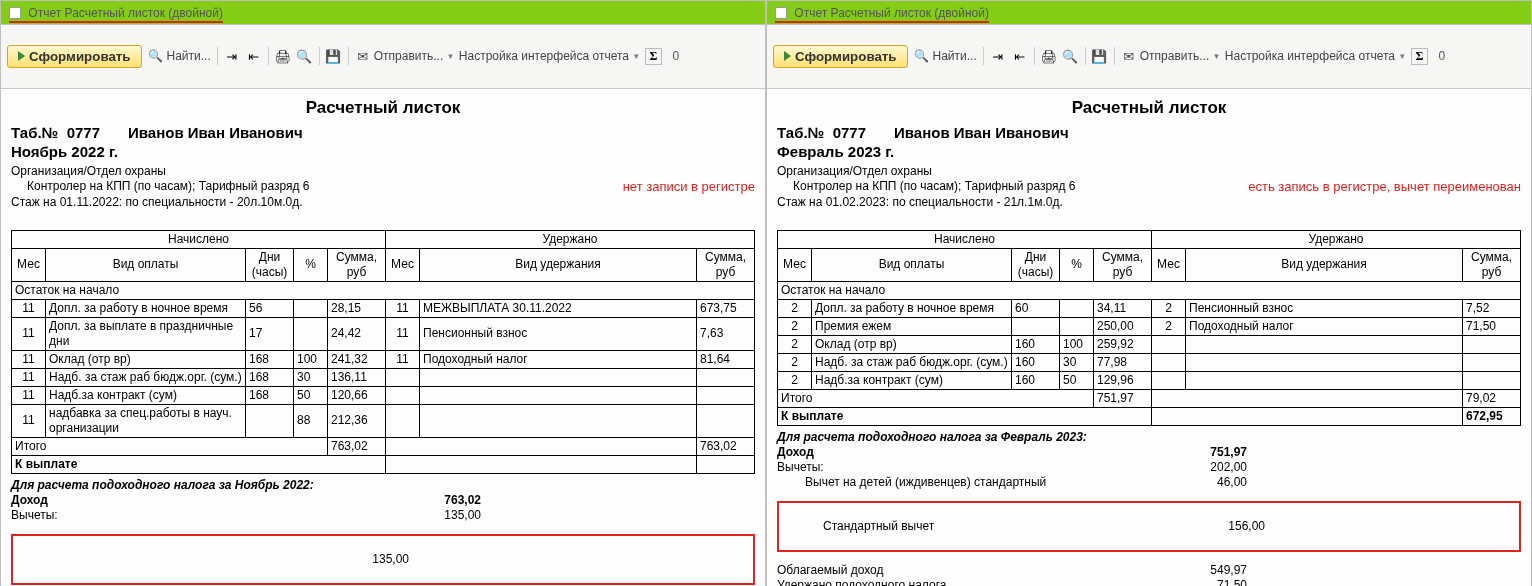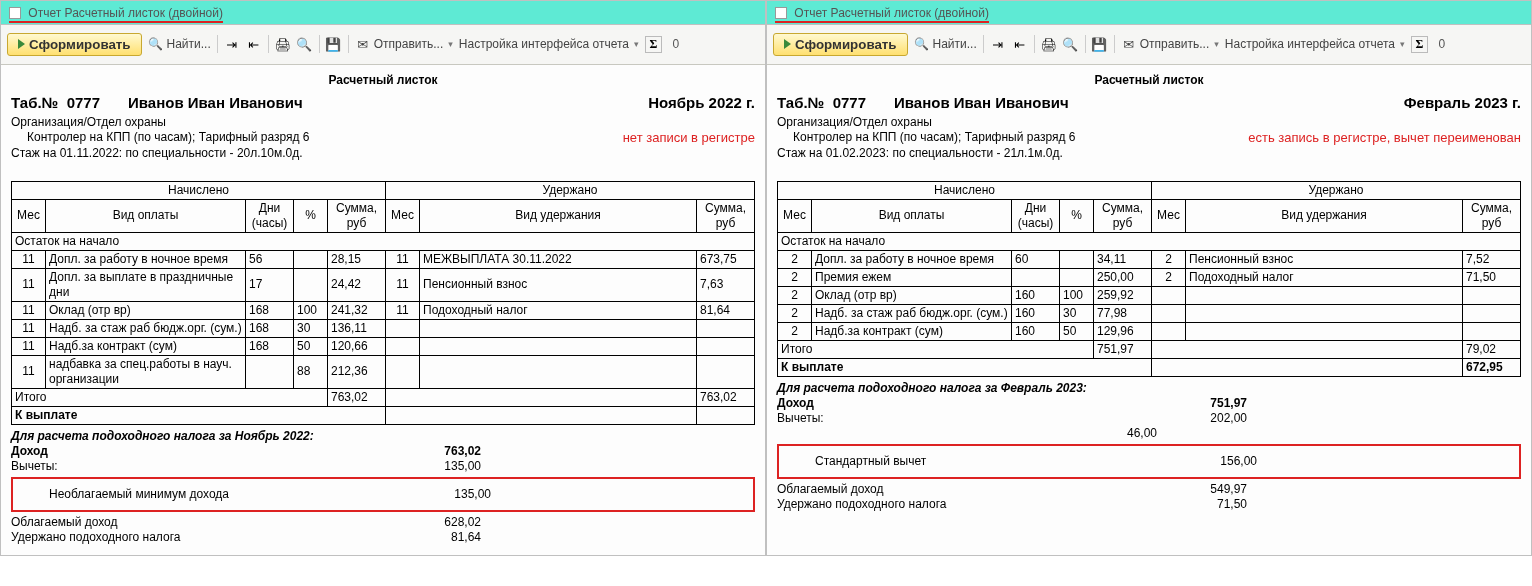--- a/index.html
+++ b/index.html
@@ -1,51 +1,51 @@
 <!DOCTYPE html>
 <html><head>
 <meta charset="utf-8">
 <style>
   * { box-sizing: border-box; }
   body { margin:0; font-family: Arial, sans-serif; font-size:12px; color:#000; background:#fff; display:flex; width:1532px; }
   .pane { width:766px; border:1px solid #c0c0c0; background:#fdfdfd; overflow:hidden; }
-  .titlebar { background:#5eead4; border-bottom:1px solid #c0c0c0; padding:4px 8px; position:relative; }
+  .titlebar { background:#84cc16; border-bottom:1px solid #c0c0c0; padding:4px 8px; position:relative; }
   .titlebar .t-icon { display:inline-block; width:12px; height:12px; background:#fff; border:1px solid #999; margin-right:4px; vertical-align:middle; }
   .titlebar .t-text { color:#555; vertical-align:middle; }
   .red-underline { position:absolute; left:8px; right:auto; bottom:1px; height:2px; background:#d22; width:214px; }
-  .toolbar { background:#f6f6f4; border-bottom:1px solid #c8c8c0; padding:8px 6px; display:flex; align-items:center; gap:6px; }
+  .toolbar { background:#f6f6f4; border-bottom:1px solid #c8c8c0; padding:20px 6px; display:flex; align-items:center; gap:6px; }
   .btn-generate { background:linear-gradient(#fff9d0,#ffe070); border:1px solid #c8a830; border-radius:3px; padding:3px 10px; display:flex; align-items:center; gap:4px; cursor:pointer; font-weight:bold; color:#333; }
   .tri { width:0; height:0; border-top:5px solid transparent; border-bottom:5px solid transparent; border-left:7px solid #3a8a3a; }
   .tb-sep { width:1px; height:18px; background:#ccc; }
   .tb-link { color:#444; cursor:pointer; display:flex; align-items:center; gap:3px; }
   .tb-dd::after { content:"▾"; font-size:9px; margin-left:2px; color:#777; }
   .ico { width:16px; height:16px; display:inline-flex; align-items:center; justify-content:center; font-size:13px; }
   .sigma { border:1px solid #bbb; padding:0 4px; font-family:serif; font-weight:bold; }
   .count-zero { color:#555; margin-left:4px; }
   .content { padding:4px 10px 10px 10px; font-size:12px; line-height:1.25; font-family: Arial, sans-serif; }
-  .doc-title { font-size:12px; font-weight:bold; text-align:center; margin:4px 0 6px 0; }
-  .head-row { display:flex; justify-content:space-between; font-size:15px; font-weight:bold; margin-bottom:2px; }
+  .doc-title { font-size:17px; font-weight:bold; text-align:center; margin:4px 0 6px 0; }
+  .head-row { display:flex; justify-content:space-between; font-size:15px; font-weight:bold; margin-bottom:2px;flex-direction:column; }
   .head-left { display:flex; gap:28px; }
   .meta-line { font-size:12px; }
   .annot { color:#d22; font-weight:normal; text-align:right; font-size:13px; }
   .annot-wrap { display:flex; justify-content:space-between;margin-left:16px; }
   table.grid { border-collapse:collapse; width:100%; margin-top:20px; }
   table.grid th, table.grid td { border:1px solid #000; padding:1px 3px; font-size:12px; }
   table.grid th { font-weight:normal; text-align:center; }
   .num { text-align:left; }
   .ctr { text-align:center; }
   .section-hdr { font-weight:normal; text-align:center; }
   .span-row td { }
   .tax-block { margin-top:4px; }
   .tax-title { font-style:italic; font-weight:bold; }
   .tax-line { display:grid; grid-template-columns: 380px 90px; }
   .tax-val { text-align:right; }
   .bold { font-weight:bold; }
   .indent { padding-left:28px; }
-  .red-box { border:2px solid #d22; margin:3px 0; padding:8px; }
+  .red-box { border:2px solid #d22; margin:11px 0; padding:16px; }
   .red-box .tax-line { }
   .mag::before { content:"🔍"; font-size:12px; }
 </style>
 </head>
 <body>
 
 <div class="pane">
   <div class="titlebar">
     <span class="t-icon"></span>
     <span class="t-text">Отчет Расчетный листок (двойной)</span>
@@ -194,21 +194,20 @@
       <div class="tax-line bold">
           <span>Доход</span>
           <span class="tax-val">763,02</span>
         </div>
       <div class="tax-line">
           <span>Вычеты:</span>
           <span class="tax-val">135,00</span>
         </div>
       <div class="red-box">
         <div class="tax-line">
-            <span class="indent">Необлагаемый минимум дохода</span>
             <span class="tax-val">135,00</span>
           </div>
       </div>
       <div class="tax-line">
           <span>Облагаемый доход</span>
           <span class="tax-val">628,02</span>
         </div>
       <div class="tax-line">
           <span>Удержано подоходного налога</span>
           <span class="tax-val">81,64</span>
@@ -354,20 +353,21 @@
       <div class="tax-title">Для расчета подоходного налога за Февраль 2023:</div>
       <div class="tax-line bold">
           <span>Доход</span>
           <span class="tax-val">751,97</span>
         </div>
       <div class="tax-line">
           <span>Вычеты:</span>
           <span class="tax-val">202,00</span>
         </div>
       <div class="tax-line">
+          <span class="indent">Вычет на детей (иждивенцев) стандартный</span>
           <span class="tax-val">46,00</span>
         </div>
       <div class="red-box">
         <div class="tax-line">
             <span class="indent">Стандартный вычет</span>
             <span class="tax-val">156,00</span>
           </div>
       </div>
       <div class="tax-line">
           <span>Облагаемый доход</span>

